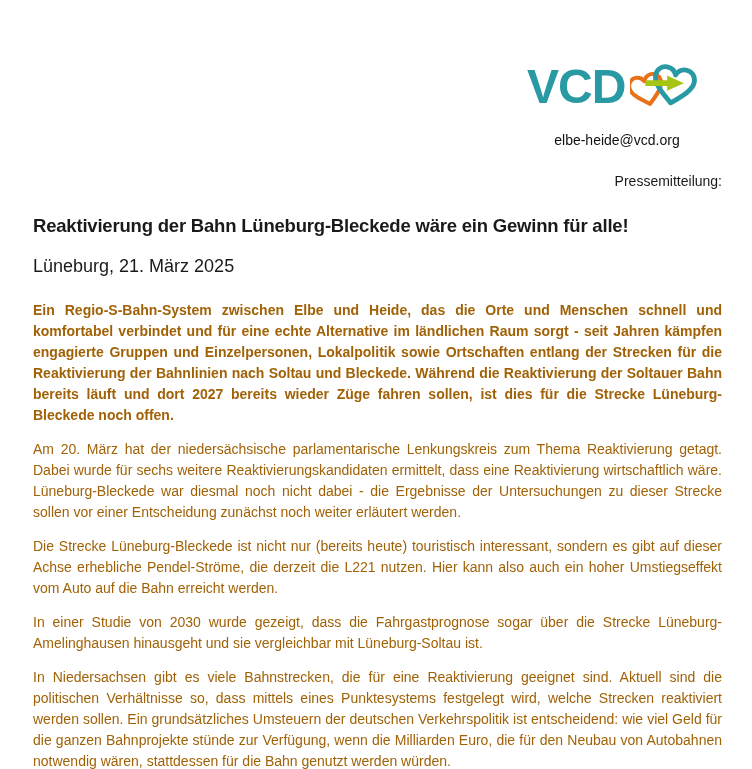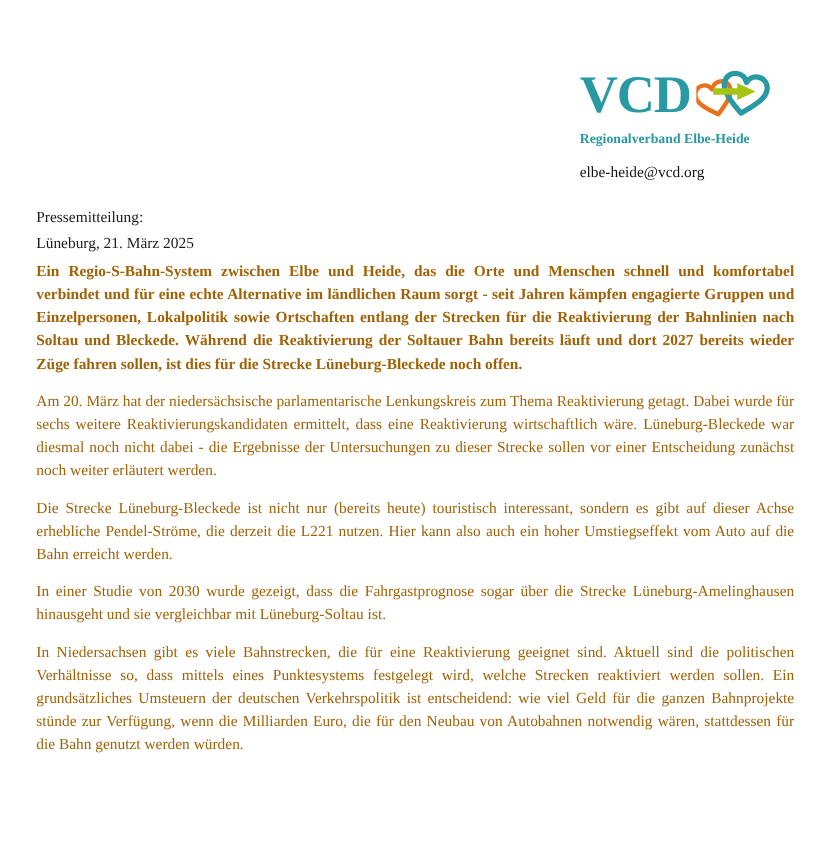--- a/index.html
+++ b/index.html
@@ -8,21 +8,20 @@
     font-family: "Liberation Sans", "DejaVu Sans", sans-serif;
     color: #1a1a1a;
   }
   .page {
     position: relative;
     width: 752px;
     height: 769px;
     background: #ffffff;
     overflow: hidden;
     padding: 0 30px 0 33px;
-    font-family: Liberation Serif, serif;
   }
   
   .header {
     display: flex;
     justify-content: flex-end;
     padding-top: 58px;
   }
   .logo-col {
     width: 180px;
     margin-right: 15px;
@@ -48,37 +47,39 @@
     font-size: 12.5px;
     font-weight: bold;
     color: var(--teal);
     white-space: nowrap;
   }
   .contact {
     margin-top: 14px;
     font-size: 14px;
     line-height: 20px;
     color: #111111;
+    text-align: center;
   }
   
   .doc { margin-top: 23px; }
   .kicker {
     font-size: 14px;
-    margin-bottom: 7px;
+    margin-bottom: 26px;
+    text-align: right;
   }
   .headline {
     font-size: 18.5px;
     font-weight: bold;
     letter-spacing: -0.2px;
     margin-bottom: 19px;
     white-space: nowrap;
   }
   .dateline {
-    font-size: 14px;
-    margin-bottom: 7px;
+    font-size: 18px;
+    margin-bottom: 23px;
   }
   .body-para {
     font-size: 14px;
     line-height: 21px;
     text-align: justify;
     margin-bottom: 13px;
     color: #a16207;
   }
   .lead { font-weight: bold; }
 </style>
@@ -94,29 +95,29 @@
         <svg class="hearts-icon" width="68" height="58" viewBox="0 0 106 60" fill="none" xmlns="http://www.w3.org/2000/svg">
 
           <path d="M50 84 C22 61 5 45 5 27.5 C5 13.5 15.5 4 28 4 C38 4 46 10 50 19 C54 10 62 4 72 4 C84.5 4 95 13.5 95 27.5 C95 45 78 61 50 84 Z" transform="translate(-2,10) scale(0.56) rotate(-14 50 45)" stroke="var(--orange)" stroke-width="11" stroke-linejoin="round" fill="none"></path>
 
           <path d="M50 84 C22 61 5 45 5 27.5 C5 13.5 15.5 4 28 4 C38 4 46 10 50 19 C54 10 62 4 72 4 C84.5 4 95 13.5 95 27.5 C95 45 78 61 50 84 Z" transform="translate(34,-2) scale(0.68) rotate(10 50 45)" stroke="var(--teal)" stroke-width="11" stroke-linejoin="round" fill="none"></path>
 
           <line x1="24" y1="24" x2="62" y2="24" stroke="var(--green)" stroke-width="9"></line>
           <polygon points="58,12 84,24 58,36" fill="var(--green)"></polygon>
         </svg>
       </div>
-      <div class="logo-subtitle">Regionalverband Elbe-Heide</div>
       <div class="contact">
         <div>elbe-heide@vcd.org</div>
       </div>
     </div>
   </header>
 
   <main class="doc">
     <p class="kicker">Pressemitteilung:</p>
+    <h1 class="headline">Reaktivierung der Bahn Lüneburg-Bleckede wäre ein Gewinn für alle!</h1>
     <p class="dateline">Lüneburg, 21. März 2025</p>
     <p class="body-para lead">Ein Regio-S-Bahn-System zwischen Elbe und Heide, das die Orte und Menschen schnell und komfortabel verbindet und für eine echte Alternative im ländlichen Raum sorgt - seit Jahren kämpfen engagierte Gruppen und Einzelpersonen, Lokalpolitik sowie Ortschaften entlang der Strecken für die Reaktivierung der Bahnlinien nach Soltau und Bleckede. Während die Reaktivierung der Soltauer Bahn bereits läuft und dort 2027 bereits wieder Züge fahren sollen, ist dies für die Strecke Lüneburg-Bleckede noch offen.</p>
     <p class="body-para">Am 20. März hat der niedersächsische parlamentarische Lenkungskreis zum Thema Reaktivierung getagt. Dabei wurde für sechs weitere Reaktivierungskandidaten ermittelt, dass eine Reaktivierung wirtschaftlich wäre. Lüneburg-Bleckede war diesmal noch nicht dabei - die Ergebnisse der Untersuchungen zu dieser Strecke sollen vor einer Entscheidung zunächst noch weiter erläutert werden.</p>
     <p class="body-para">Die Strecke Lüneburg-Bleckede ist nicht nur (bereits heute) touristisch interessant, sondern es gibt auf dieser Achse erhebliche Pendel-Ströme, die derzeit die L221 nutzen. Hier kann also auch ein hoher Umstiegseffekt vom Auto auf die Bahn erreicht werden.</p>
     <p class="body-para">In einer Studie von 2030 wurde gezeigt, dass die Fahrgastprognose sogar über die Strecke Lüneburg-Amelinghausen hinausgeht und sie vergleichbar mit Lüneburg-Soltau ist.</p>
     <p class="body-para">In Niedersachsen gibt es viele Bahnstrecken, die für eine Reaktivierung geeignet sind. Aktuell sind die politischen Verhältnisse so, dass mittels eines Punktesystems festgelegt wird, welche Strecken reaktiviert werden sollen. Ein grundsätzliches Umsteuern der deutschen Verkehrspolitik ist entscheidend: wie viel Geld für die ganzen Bahnprojekte stünde zur Verfügung, wenn die Milliarden Euro, die für den Neubau von Autobahnen notwendig wären, stattdessen für die Bahn genutzt werden würden.</p>
   </main>
 
 </div>
 

